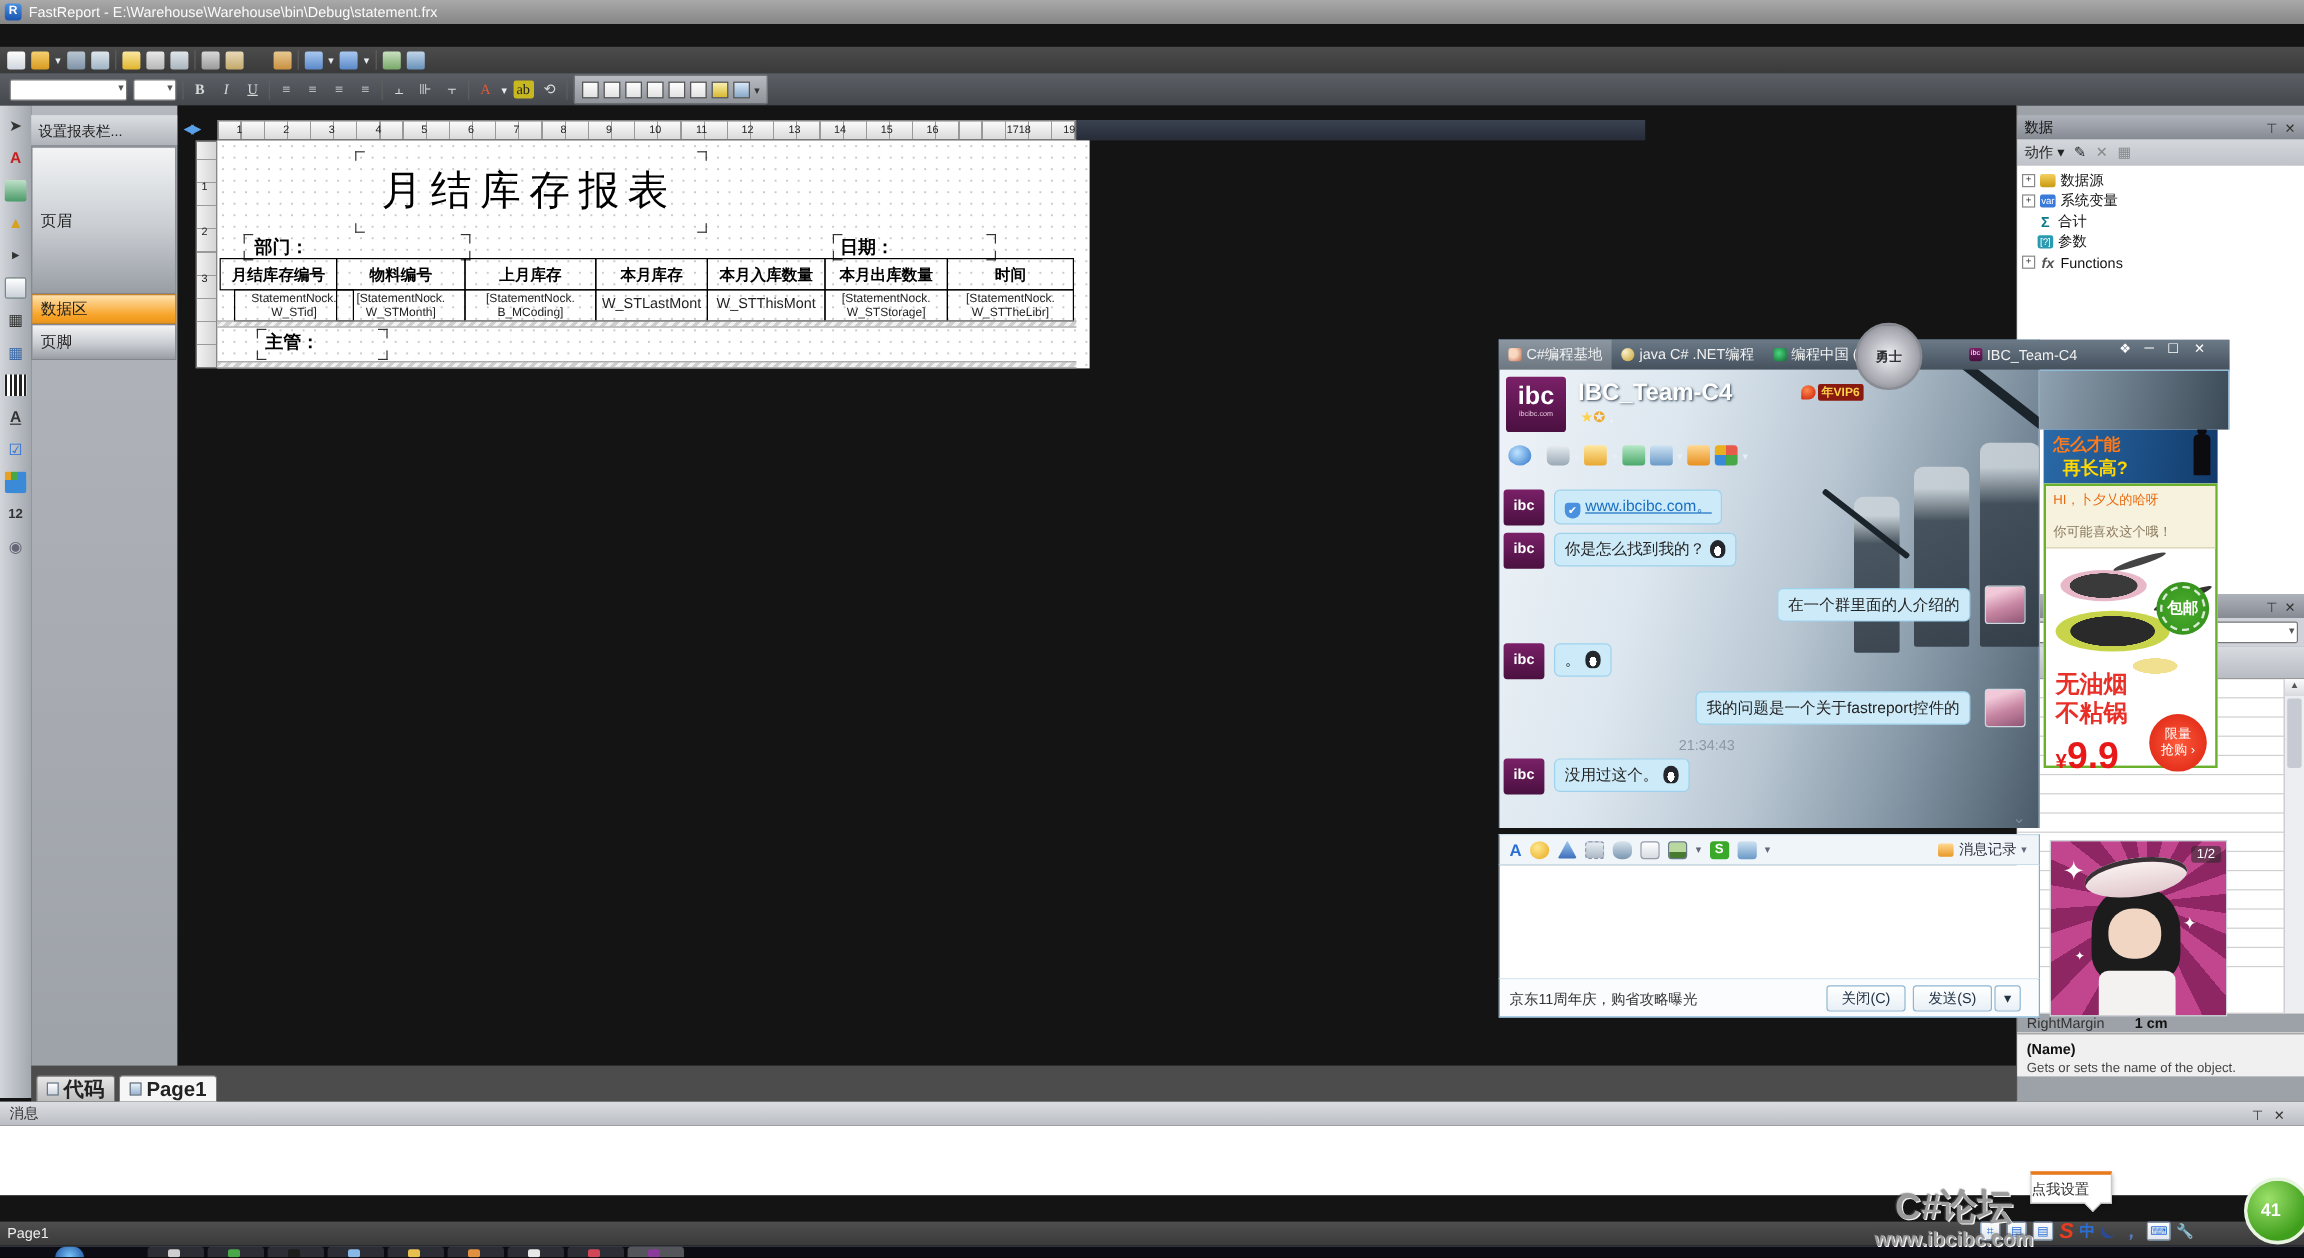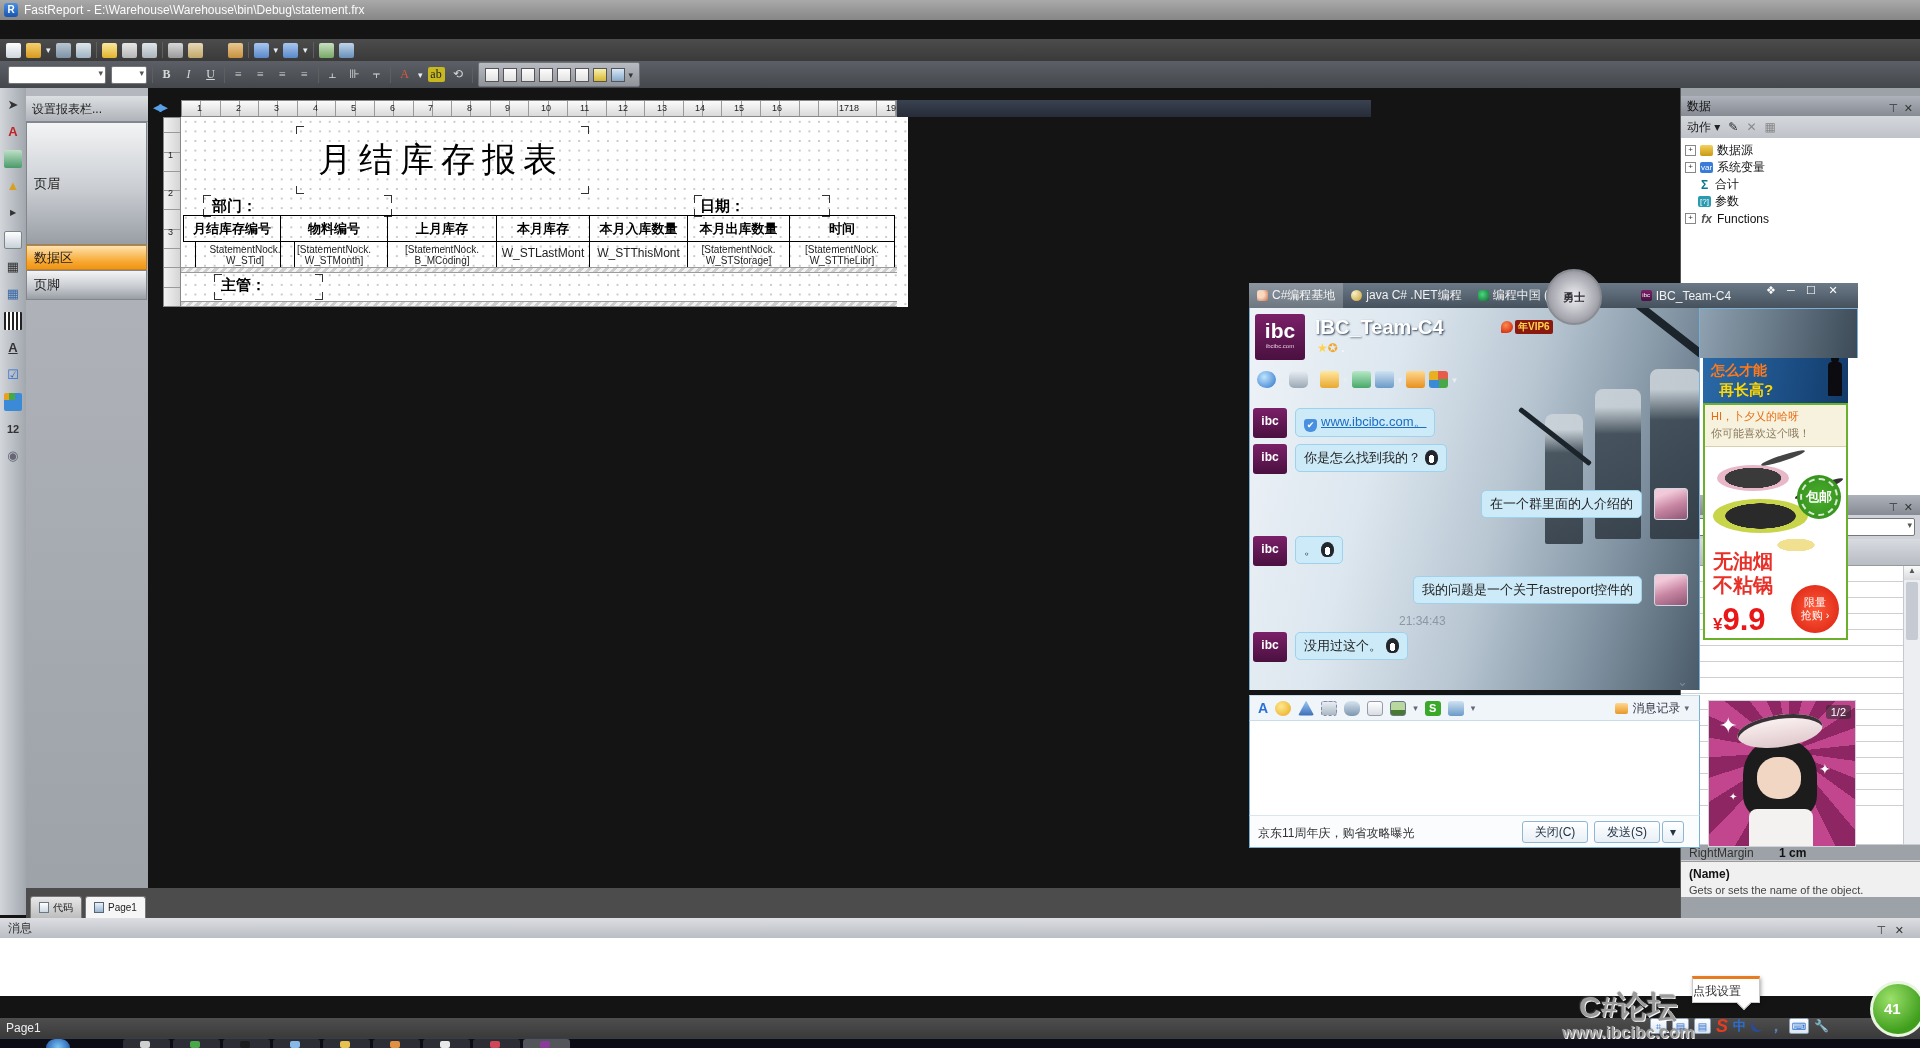--- a/index.html
+++ b/index.html
@@ -62,21 +62,21 @@
   .expander{width:9px;height:9px;border:1px solid #888;background:#fff;font-size:8px;line-height:7px;text-align:center;color:#333;}
   .noexp{width:9px;height:9px;}
   .ticon{width:13px;height:11px;border-radius:2px;font-size:8px;color:#fff;text-align:center;line-height:11px;}
   
   .propsrow{display:flex;border-bottom:1px solid #cfcfcf;font-size:12px;color:#333;height:15px;align-items:center;}
   .descbox{background:#f0f0f0;border-top:1px solid #9a9a9a;padding:5px 8px;box-sizing:border-box;}
   .desc-name{font-weight:bold;font-size:12px;color:#111;}
   .desc-text{font-size:11px;color:#444;margin-top:3px;}
   
   .tabstrip{left:26px;top:888px;width:1654px;height:30px;background:#4c4c4c;display:flex;align-items:flex-end;gap:3px;padding-left:4px;box-sizing:border-box;}
-  .dtab{height:21px;border:1px solid #777;border-bottom:none;border-radius:3px 3px 0 0;font-size:10px;color:#222;display:flex;align-items:center;gap:4px;padding:0 8px;background:linear-gradient(#e8e8e8,#bdbdbd);}
+  .dtab{height:21px;border:1px solid #777;border-bottom:none;border-radius:3px 3px 0 0;font-size:17px;color:#222;display:flex;align-items:center;gap:4px;padding:0 8px;background:linear-gradient(#e8e8e8,#bdbdbd);font-weight:bold;}
   .dtab.active{background:#f6f6f6;}
   .msgs{left:0;top:918px;width:1920px;height:100px;}
   .msgs-hdr{height:20px;background:linear-gradient(#dcdee2,#babdc3);color:#333;font-size:12px;line-height:20px;padding-left:8px;box-sizing:border-box;position:relative;}
   .msgs-cols{height:22px;background:linear-gradient(#f4f5f7,#d9dbde);border-top:1px solid #aaa;border-bottom:1px solid #aaa;position:relative;font-size:12px;color:#333;}
   .msgs-body{height:58px;background:#fff;}
   .colsep{position:absolute;top:0;width:1px;height:22px;background:#b0b0b0;}
   .statusbar{left:0;top:1018px;width:1920px;height:20px;background:linear-gradient(#4e4e4e,#3a3a3a);color:#eee;font-size:12px;line-height:20px;padding-left:6px;box-sizing:border-box;}
   .taskbar{left:0;top:1038px;width:1920px;height:10px;background:#0b0c14;border-top:1px solid #3a3c48;}
   .tbtn{position:absolute;top:1039px;width:47px;height:9px;border-radius:3px 3px 0 0;background:rgba(255,255,255,.14);}
   .tbtn i{position:absolute;left:17px;top:2px;width:10px;height:7px;border-radius:2px;display:block;}
@@ -546,21 +546,21 @@
 
     <div class="abs adwrap">
       <div class="abs adbanner">
         <div style="padding:4px 0 0 8px;color:#ff7a1a;font-weight:bold;font-size:14px">怎么才能</div>
         <div style="padding:1px 0 0 16px;color:#ffd700;font-weight:bold;font-size:15px">再长高?</div>
         <div class="silh"></div>
       </div>
       <div class="abs adgreen">
         <div style="background:#f7f2dd;border-bottom:1px solid #d8d0b0;padding:4px 6px 5px 6px">
           <div style="color:#e86a10;font-size:11px">HI，卜夕乂的哈呀</div>
-          <div style="color:#8a7a60;font-size:11px;margin-top:2px">你可能喜欢这个哦！</div>
+          <div style="color:#8a7a60;font-size:11px;margin-top:12px">你可能喜欢这个哦！</div>
         </div>
         <div style="position:relative;height:190px">
           <div class="pan" style="left:12px;top:18px;width:72px;height:26px;background:radial-gradient(#3a3a3a 55%,#e8b8c8 56%)"></div>
           <div class="pan" style="left:55px;top:8px;width:46px;height:6px;background:#444;transform:rotate(-18deg)"></div>
           <div class="pan" style="left:8px;top:52px;width:95px;height:34px;background:radial-gradient(#2a2a2a 52%,#c8d44a 53%)"></div>
           <div class="pan" style="left:88px;top:38px;width:52px;height:7px;background:#333;transform:rotate(-22deg)"></div>
           <div class="pan" style="left:62px;top:88px;width:58px;height:20px;background:radial-gradient(#f0e090 45%,#fff 46%)"></div>
           <div class="baoyou" style="left:92px;top:28px">
               <span>包邮</span>
             </div>

